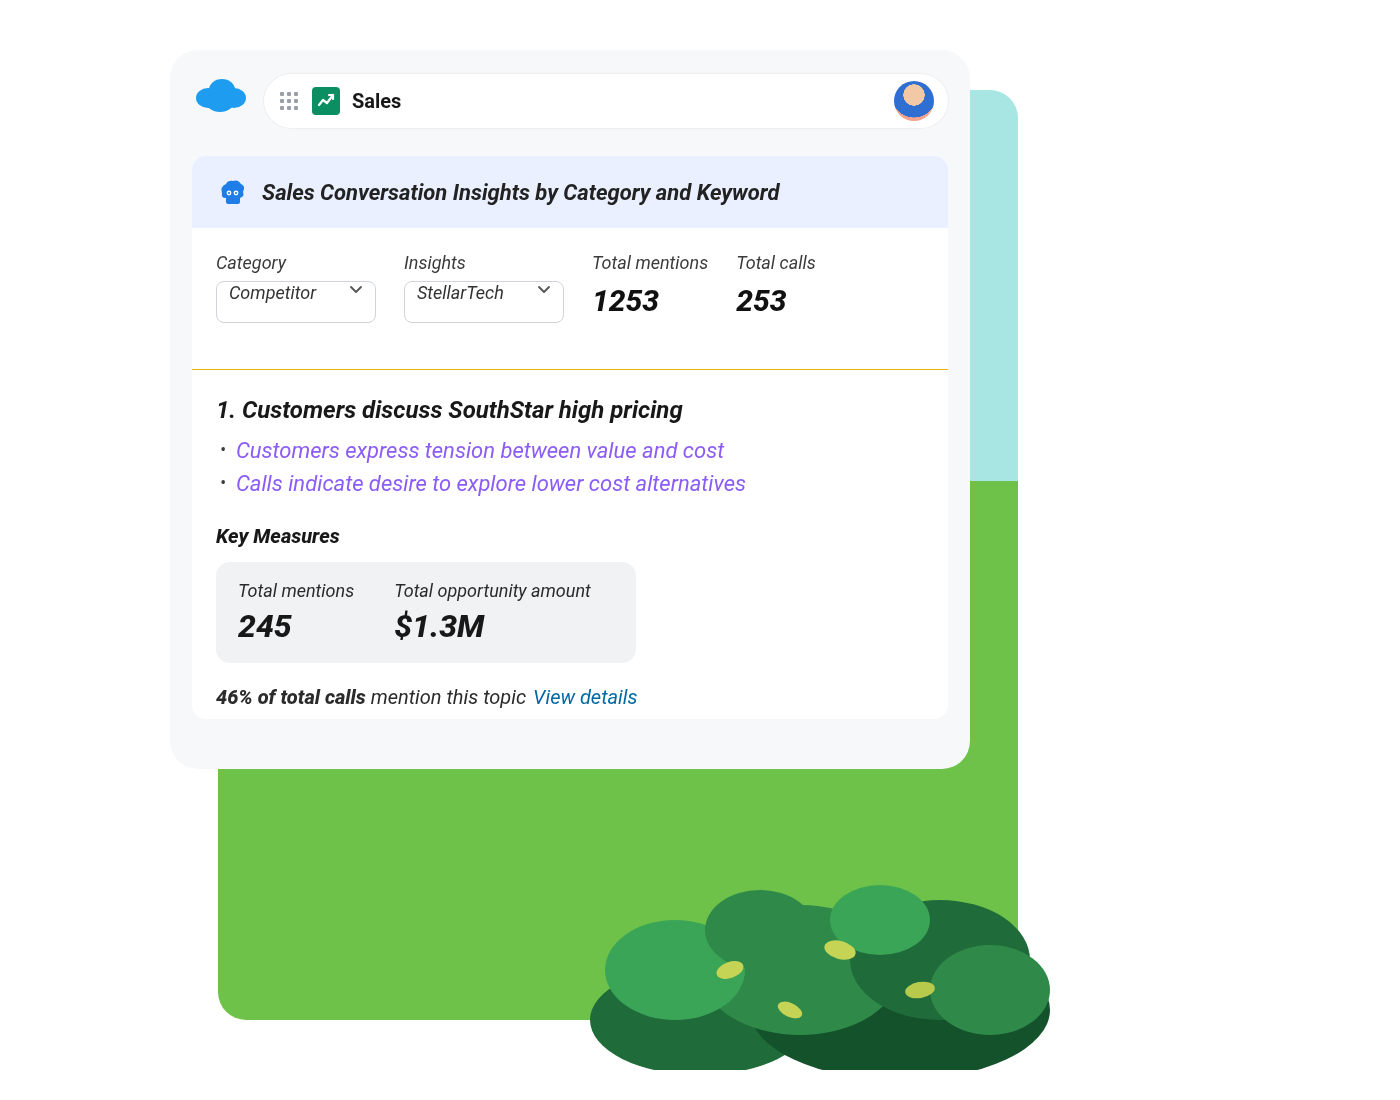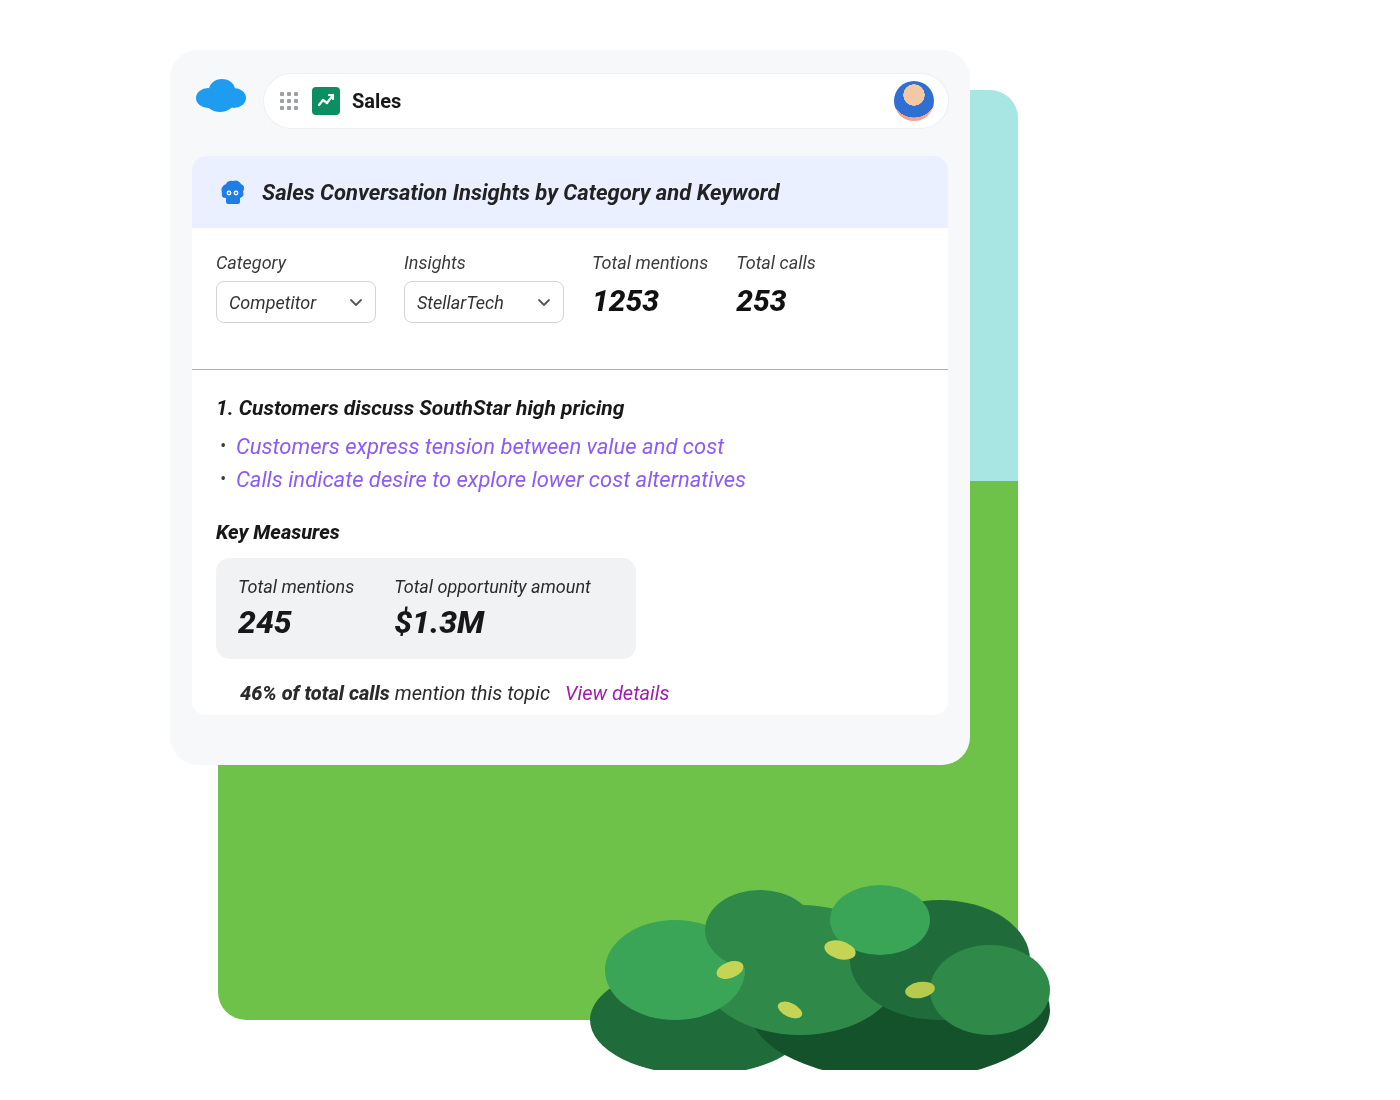--- a/index.html
+++ b/index.html
@@ -100,51 +100,50 @@
     border-bottom:1px solid #eab308;
   }
   .filter-col { display:flex; flex-direction:column; gap:8px; }
   .filter-label { font-size:18px; color:#3b3b3b; }
   .select {
     border:1px solid #d0d4da;
     border-radius:8px;
     height:42px;
     min-width:160px;
     display:flex;
-    align-items:center;
     justify-content:space-between;
     padding:0 12px;
     font-size:18px;
     color:#333;
     background:#fff;
     cursor:pointer;
   }
   .chev { width:14px; height:14px; }
   .metric-val { font-size:30px; font-weight:800; color:#111; margin-top:2px; }
   .body-section { padding: 26px 24px 10px 24px; }
-  .insight-title { font-size:21px; font-weight:700; margin-bottom:10px; }
+  .insight-title { font-size:24px; font-weight:700; margin-bottom:10px; }
   .insight-bullets { list-style:none; padding-left:4px; margin-bottom:24px; }
   .insight-bullets li { font-size:22px; color:#8b5cf6; padding:4px 0; display:flex; gap:10px; }
   .insight-bullets li::before { content:"•"; color:#3b3b3b; font-size:18px; line-height:24px; }
   .key-measures-title { font-size:20px; font-weight:800; margin-bottom:14px; }
   .measures-box {
     background:#f1f2f4;
     border-radius:14px;
     padding:18px 22px;
     display:flex;
     gap:40px;
     width:fit-content;
     min-width:420px;
     margin-bottom:22px;
   }
   .measure-label { font-size:18px; color:#2b2b2b; margin-bottom:6px; }
   .measure-val { font-size:32px; font-weight:800; }
   .footer-line { font-size:20px; color:#2b2b2b; }
-  .footer-line b { font-weight:800;margin-left:24px; }
-  .footer-line a { color:#a21caf; text-decoration:none; margin-left:10px; cursor:pointer; }
+  .footer-line b { font-weight:800; }
+  .footer-line a { color:#0369a1; text-decoration:none; margin-left:2px; cursor:pointer; }
   .bush {
     position:absolute;
     z-index:2;
     left:580px;
     top:850px;
     width:480px;
     height:220px;
     pointer-events:none;
   }
 </style>

